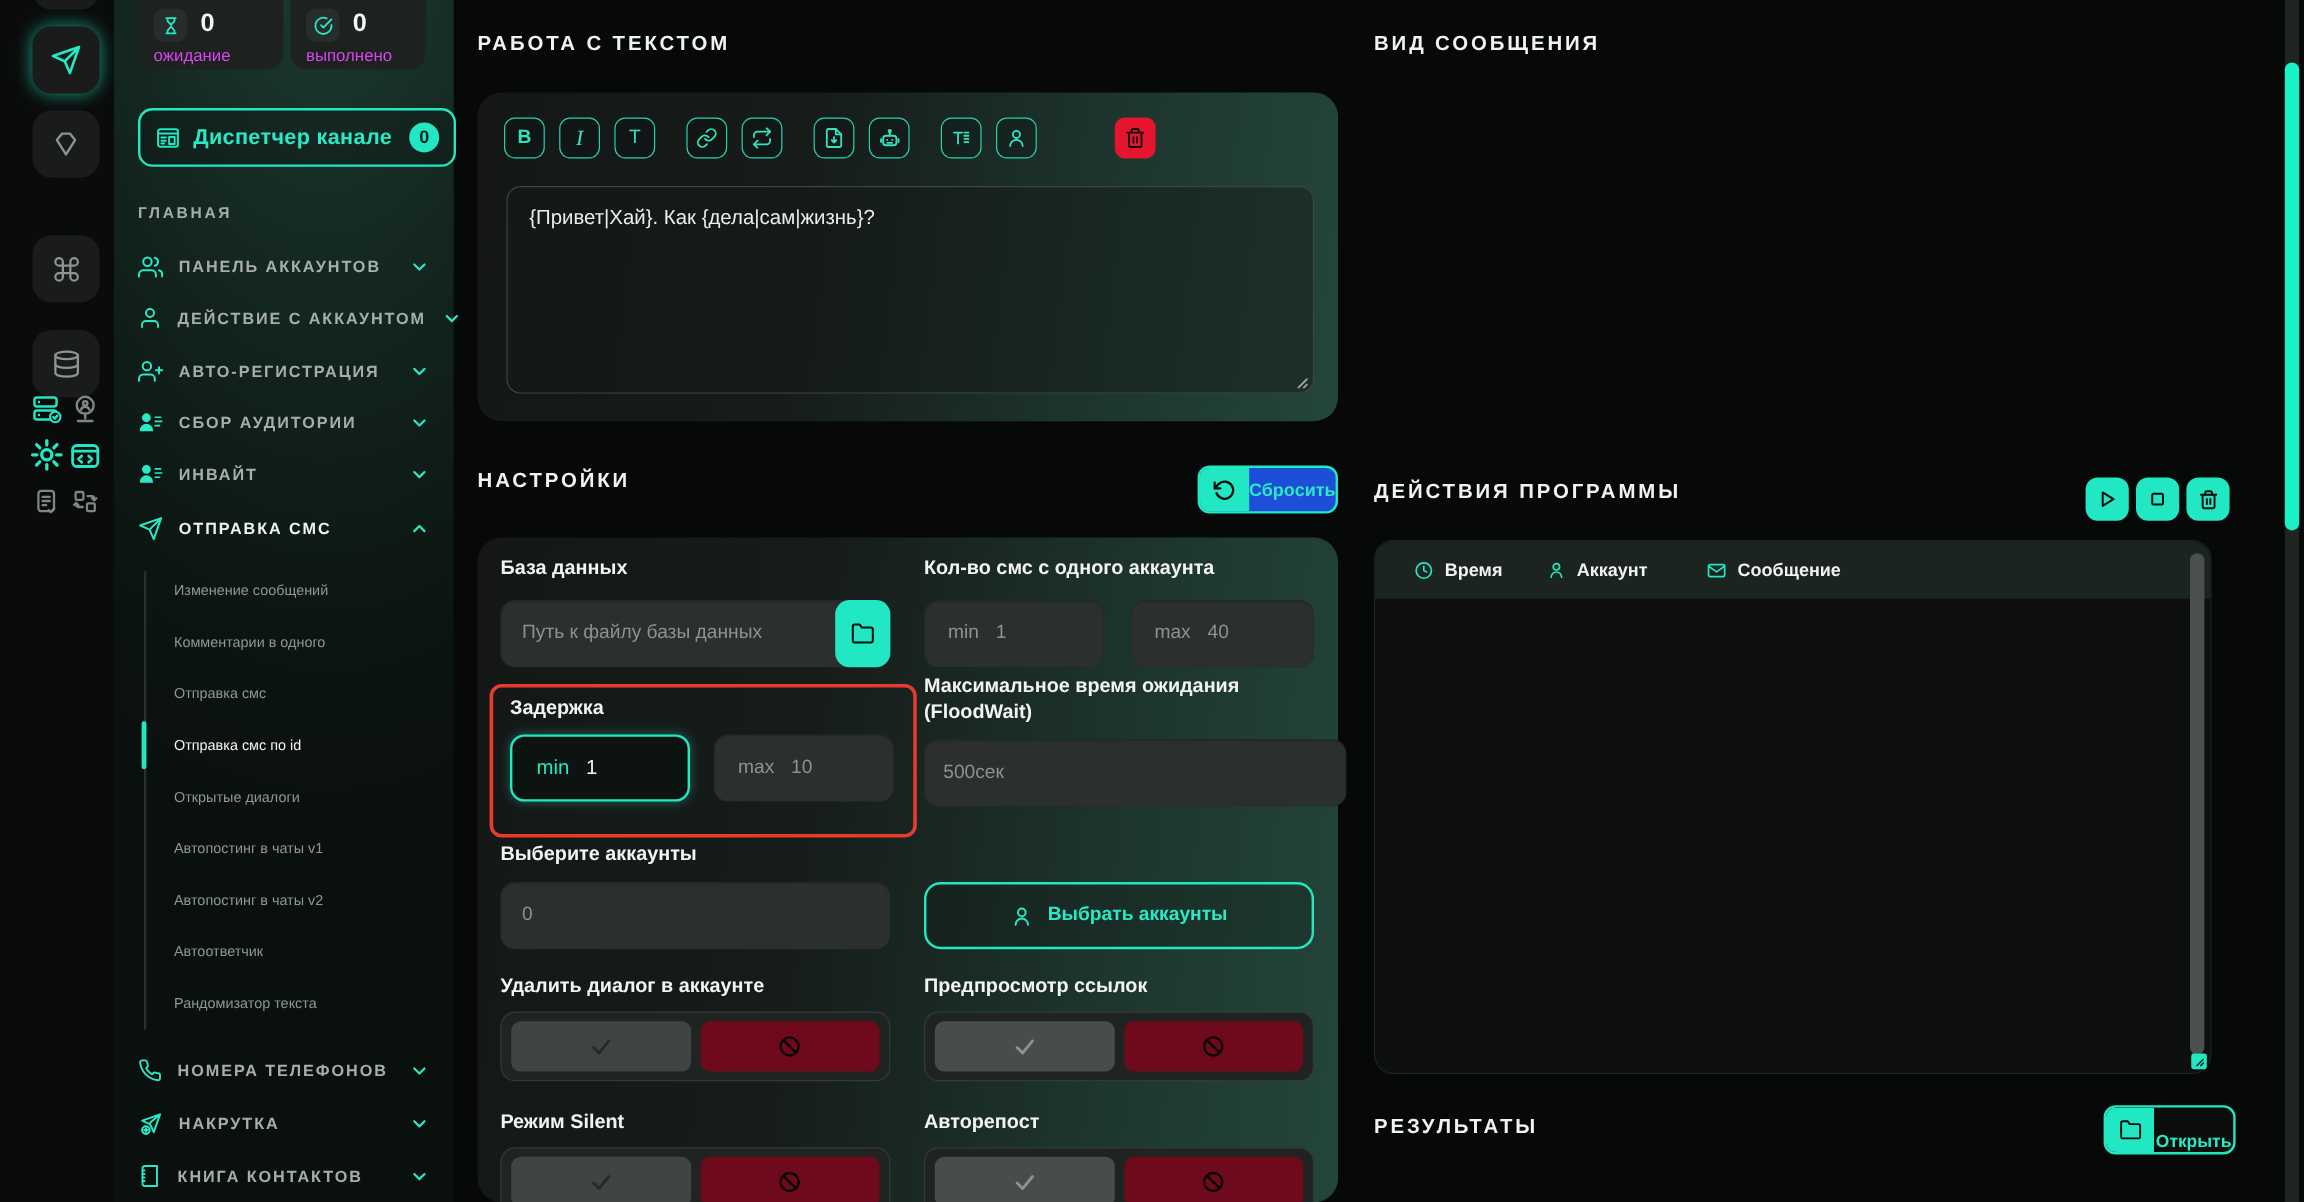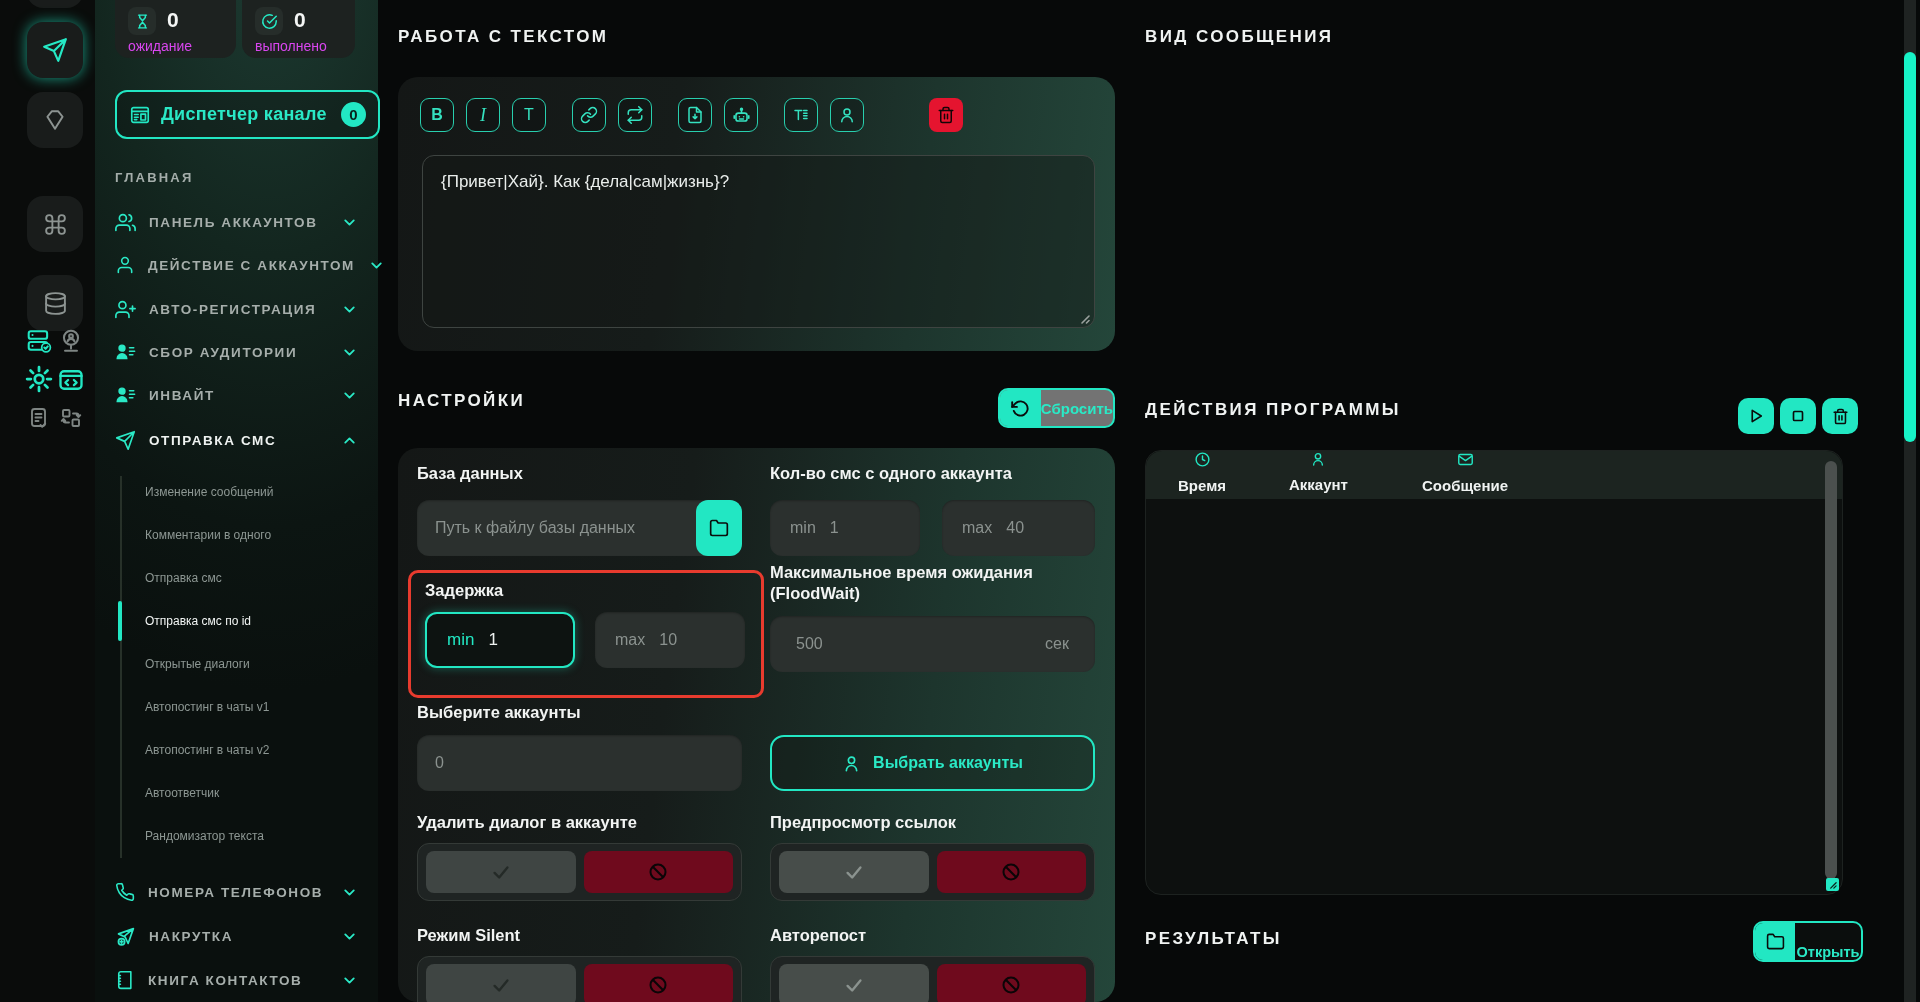--- a/index.html
+++ b/index.html
@@ -57,21 +57,21 @@
   .tbtn.b{font-weight:bold;}
   .tbtn.i{font-family:"Liberation Serif",serif;font-style:italic;font-size:18px;}
   .gap12{width:12px;flex:0 0 auto;} .gap26{width:26px;flex:0 0 auto;}
   .trash-red{position:absolute;left:531px;top:21px;width:34px;height:34px;border-radius:8px;background:#e5142f;color:#130507;
     display:flex;align-items:center;justify-content:center;cursor:pointer;}
   .txtarea{position:absolute;left:24px;top:78px;width:673px;height:173px;border-radius:12px;border:1px solid #3e4441;
     background:rgba(20,24,22,.45);box-sizing:border-box;padding:16px 18px;font-size:17px;color:#e9edeb;
     font-family:"Liberation Sans",sans-serif;resize:none;outline:none;}
   .grip{position:absolute;color:#9aa19e;}
   .reset-btn{position:absolute;left:600px;top:388px;width:117px;height:40px;border:2px solid #22e7c3;border-radius:10px;
-    display:flex;overflow:hidden;cursor:pointer;box-sizing:border-box;background:#737373;}
+    display:flex;overflow:hidden;cursor:pointer;box-sizing:border-box;background:#1d4ed8;}
   .reset-btn .seg-ic{width:42px;background:#22e7c3;color:#0a0c0b;display:flex;align-items:center;justify-content:center;}
   .reset-btn .seg-tx{flex:1;display:flex;align-items:center;justify-content:center;color:#2ae9c6;font-weight:bold;font-size:15px;}
   .card2{position:absolute;left:0;top:448px;width:717px;height:554px;}
 
   .db-input{left:19px;top:52px;width:325px;padding-left:18px;box-sizing:border-box;position:absolute;}
   .folder-seg{position:absolute;right:0;top:0;width:46px;height:56px;border-radius:12px;background:#22e7c3;color:#0b0d0c;
     display:flex;align-items:center;justify-content:center;cursor:pointer;}
   .minmax span.pfx{margin-right:14px;}
   .focused-min{position:absolute;width:150px;height:56px;border-radius:12px;border:2px solid #22e7c3;background:#0d1311;
     display:flex;align-items:center;padding-left:20px;box-sizing:border-box;font-size:17px;
@@ -93,21 +93,21 @@
   
   .col2{position:absolute;left:1145px;top:0;width:700px;height:1002px;}
   .msgcard{position:absolute;left:0;top:77px;width:698px;height:284px;}
   .msginner{position:absolute;left:45px;top:28px;width:540px;height:228px;border-radius:14px;background:rgba(33,37,35,.78);
     border:1px solid #3b403d;box-sizing:border-box;padding:22px 24px;font-size:17px;color:#e9edeb;}
   .act-btn{position:absolute;top:398px;width:36px;height:36px;border-radius:10px;background:#22e7c3;color:#0a0c0b;
     display:flex;align-items:center;justify-content:center;cursor:pointer;}
   .table{position:absolute;left:0;top:450px;width:698px;height:445px;border-radius:16px;background:#0d100f;
     border:1px solid #1d2220;box-sizing:border-box;}
   .thead{position:absolute;left:0;top:0;width:100%;height:48px;background:#1c2420;border-radius:16px 16px 0 0;}
-  .thcol{position:absolute;top:0;height:48px;display:flex;align-items:center;gap:9px;flex-direction:column;}
+  .thcol{position:absolute;top:0;height:48px;display:flex;align-items:center;gap:9px;}
   .thcol .tic{color:#22e7c3;}
   .thcol .tlb{font-size:15px;font-weight:bold;color:#f0f3f2;}
   .vthumb{position:absolute;right:5px;top:10px;width:12px;height:418px;border-radius:6px;background:#4b504e;}
   .tresize{position:absolute;right:3px;bottom:3px;width:13px;height:13px;background:#22e7c3;border-radius:2px;
     display:flex;align-items:center;justify-content:center;color:#0a221c;}
   .open-btn{position:absolute;left:608px;top:921px;width:110px;height:41px;border:2px solid #22e7c3;border-radius:10px;
     display:flex;overflow:hidden;cursor:pointer;box-sizing:border-box;background:#0b0e0d;}
   .open-btn .seg-ic{width:40px;background:#22e7c3;color:#0a0c0b;display:flex;align-items:center;justify-content:center;}
   .open-btn .seg-tx{flex:1;display:flex;align-items:center;justify-content:center;color:#2ae9c6;font-weight:bold;font-size:14.5px;margin-top:20px;}
 
@@ -513,21 +513,21 @@
         <span class="v">1</span>
       </div>
       <div class="field minmax" style="left:197px;top:164px;width:150px;padding-left:20px;box-sizing:border-box">
         <span class="pfx">max</span>
         <span>10</span>
       </div>
       <div class="fw-label">
         <span>Максимальное время ожидания</span><br>
         <span>(FloodWait)</span>
       </div>
-      <div class="field" style="left:372px;top:168px;width:325px;padding:0 26px;box-sizing:border-box;justify-content:space-between">
+      <div class="field" style="left:372px;top:168px;width:352px;padding:0 16px;box-sizing:border-box;justify-content:flex-start">
         <span>500</span>
         <span>сек</span>
       </div>
 
       <div class="flabel" style="left:19px;top:255px">Выберите аккаунты</div>
       <div class="field" style="left:19px;top:287px;width:325px;padding-left:18px;box-sizing:border-box">
         <span>0</span>
       </div>
       <div class="sel-btn">
         <span>

